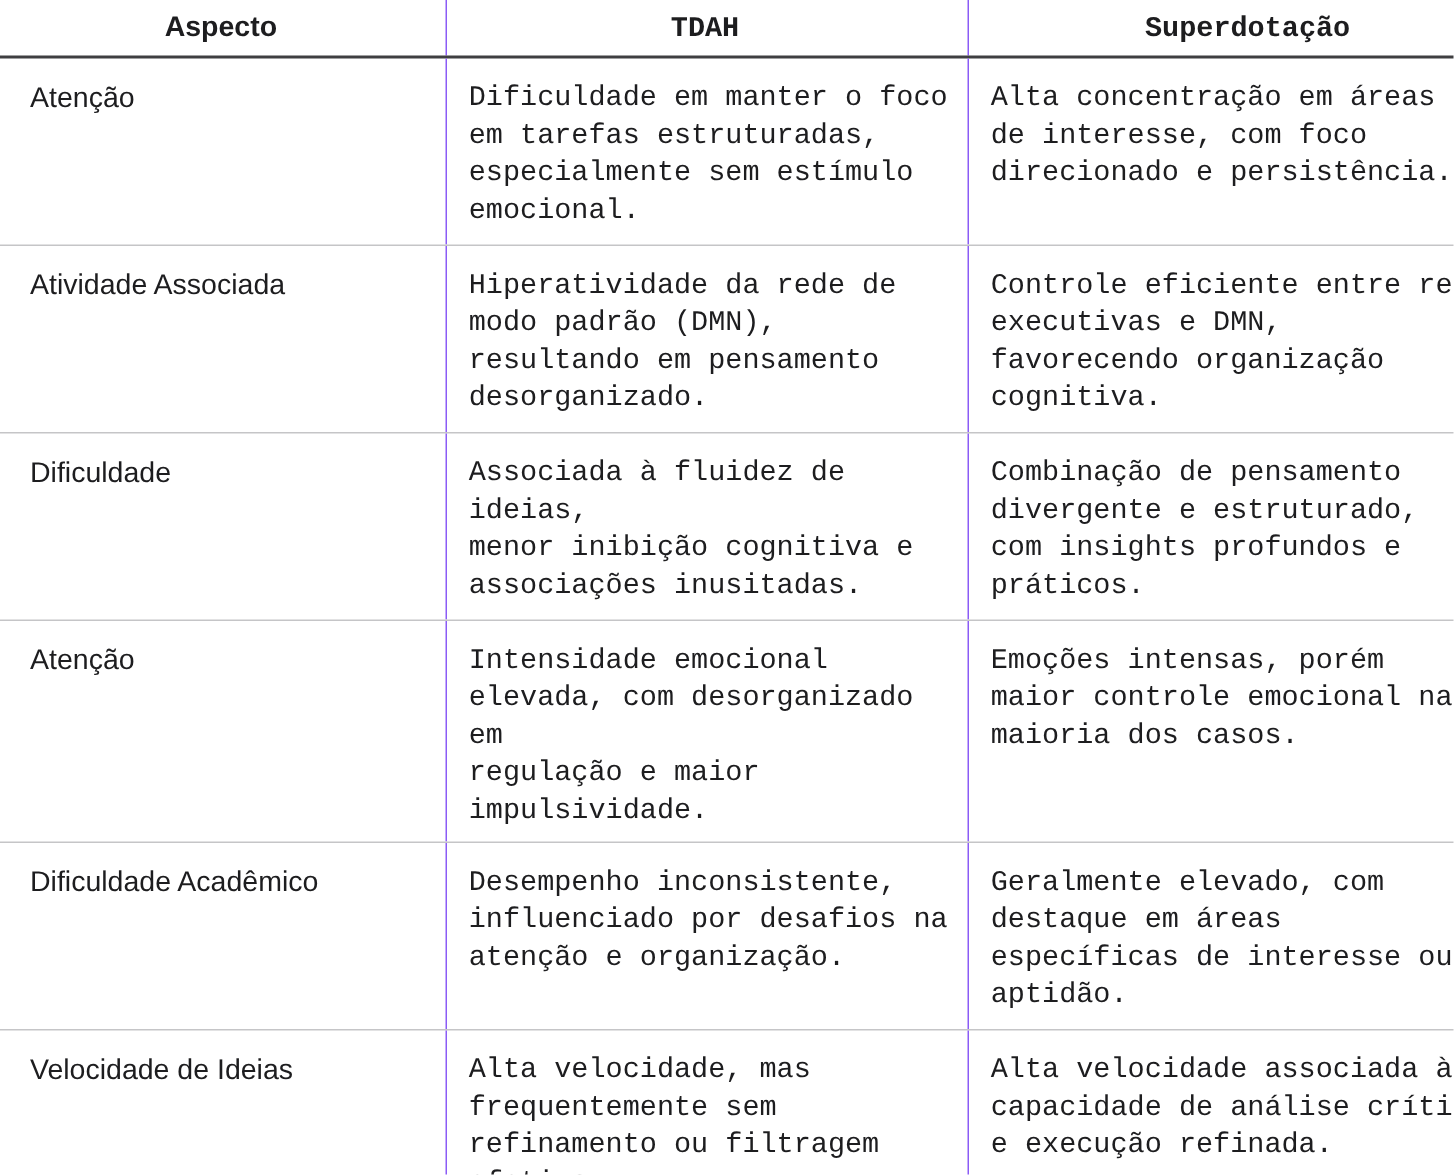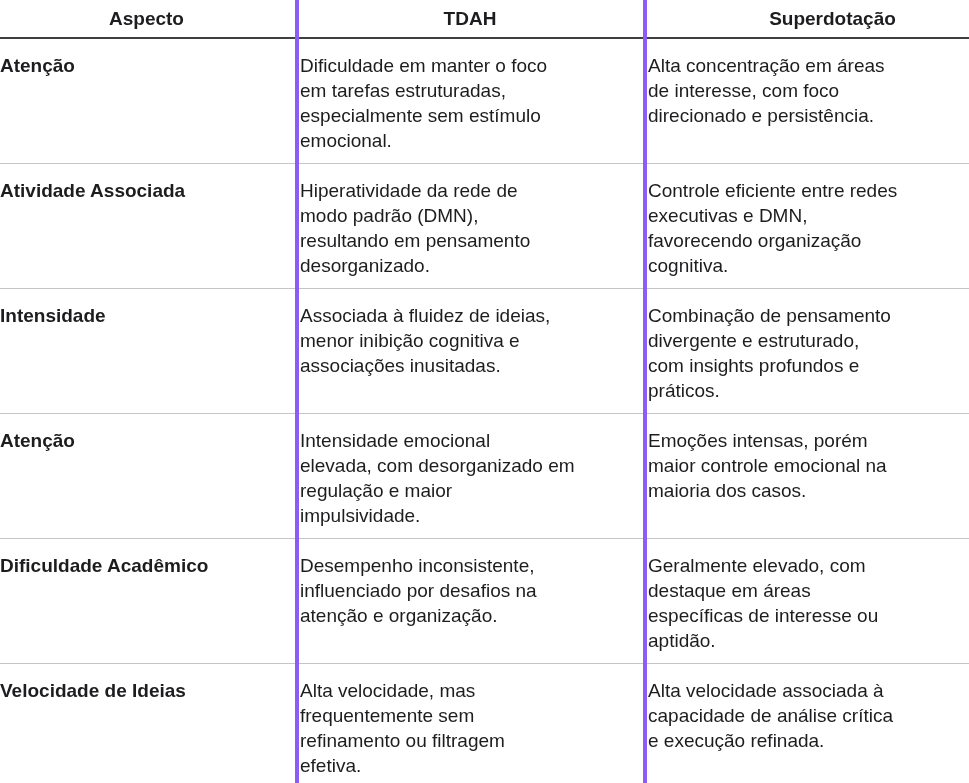--- a/index.html
+++ b/index.html
@@ -28,40 +28,41 @@
     vertical-align: top;
     font-size: 19px;
     line-height: 24px;
     font-weight: 700;
     padding: 7px 10px 6px 8px;
     border-bottom: 2px solid #3f3f41;
     height: 38px;
     box-sizing: border-box;
   }
   th.sep, td.sep {
-    border-left: 4px solid #8b5cf6;
+    border-left: 1px solid #8b5cf6;
+    font-family: Liberation Mono, monospace;
   }
   tbody tr {
     height: 125px;
   }
   td {
     vertical-align: top;
     font-size: 19px;
     line-height: 25px;
     padding: 14px 10px 8px 8px;
     border-bottom: 1px solid #c5c5c7;
     box-sizing: border-box;
   }
   td.body-cell {
-    padding-left: 1px;
+    padding-left: 15px;
     white-space: pre-line;
   }
   td.aspect-cell {
-    font-weight: 700;
-    padding-left: 0;
+    font-weight: 400;
+    padding-left: 20px;
   }
 </style>
 </head>
 <body>
 
 <table class="compare">
   <colgroup>
     <col class="c-aspect">
     <col class="c-tdah">
     <col class="c-super">
@@ -89,21 +90,21 @@
       <td class="body-cell sep">Hiperatividade da rede de
 modo padrão (DMN),
 resultando em pensamento
 desorganizado.</td>
       <td class="body-cell sep">Controle eficiente entre redes
 executivas e DMN,
 favorecendo organização
 cognitiva.</td>
     </tr>
     <tr>
-      <td class="aspect-cell">Intensidade</td>
+      <td class="aspect-cell">Dificuldade</td>
       <td class="body-cell sep">Associada à fluidez de ideias,
 menor inibição cognitiva e
 associações inusitadas.</td>
       <td class="body-cell sep">Combinação de pensamento
 divergente e estruturado,
 com insights profundos e
 práticos.</td>
     </tr>
     <tr>
       <td class="aspect-cell">Atenção</td>

